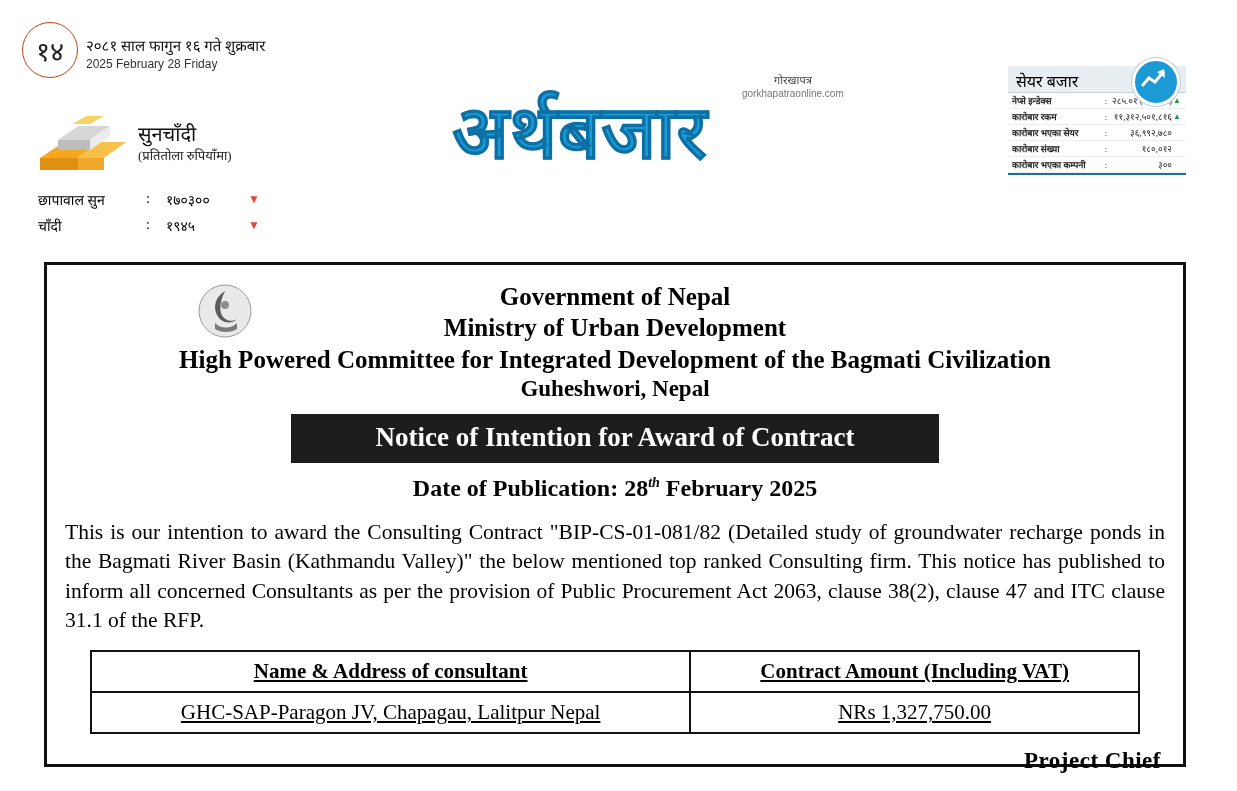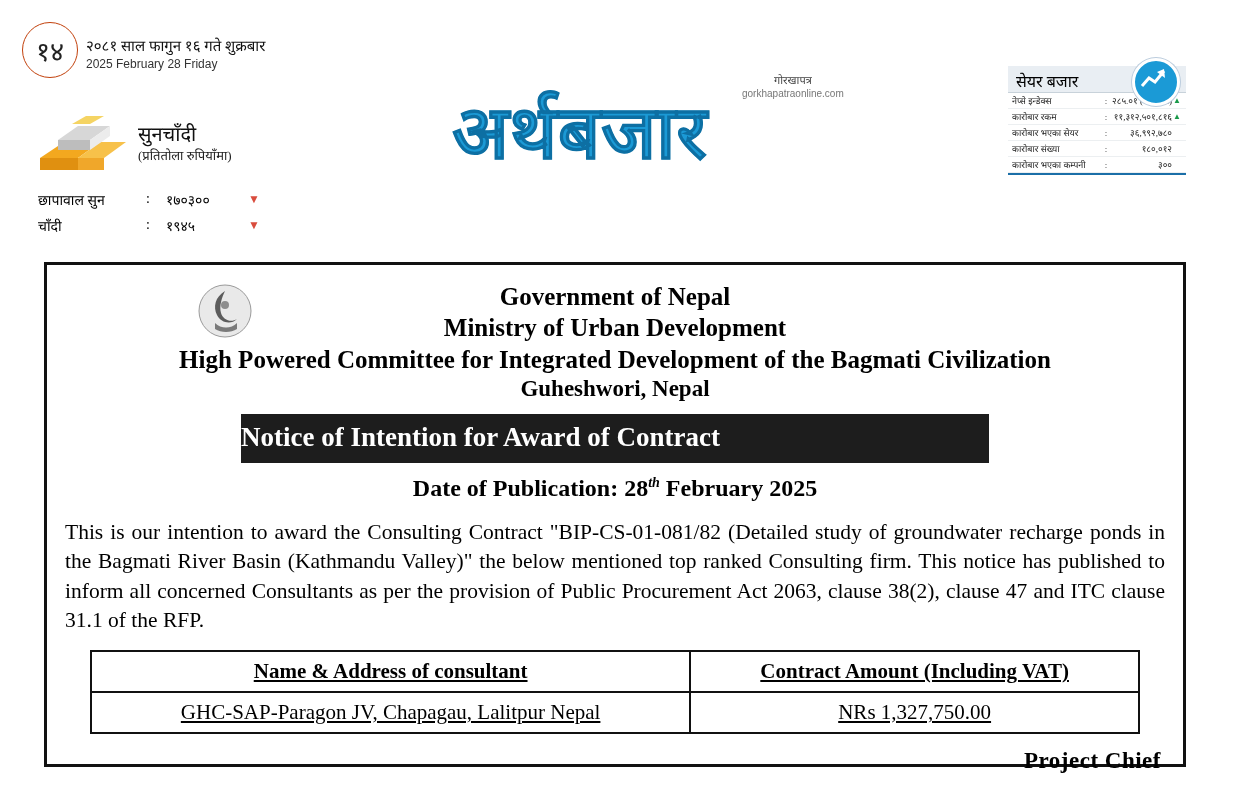--- a/index.html
+++ b/index.html
@@ -158,21 +158,21 @@
   .market-rows { background: #fff; }
   .m-row {
     display: flex;
     align-items: center;
     font-size: 9px;
     height: 15px;
     padding: 0 4px;
     border-bottom: 1px solid #eceff1;
     color: #222;
   }
-  .m-name { flex: 1; white-space: nowrap; }
+  .m-name { flex: 1; white-space: nowrap; font-weight: bold; }
   .m-colon { width: 8px; text-align: center; }
   .m-val { width: 62px; text-align: right; white-space: nowrap; }
   .m-up { width: 10px; text-align: center; color: #1a9a4a; font-size: 8px; }
 
   
   .notice {
     position: absolute;
     top: 262px; left: 44px;
     width: 1142px;
     height: 505px;
@@ -192,24 +192,24 @@
     text-align: center;
     line-height: 1.25;
   }
   .gov-line1 { font-size: 25px; font-weight: bold; }
   .gov-line2 { font-size: 25px; font-weight: bold; }
   .gov-line3 { font-size: 25px; font-weight: bold; }
   .gov-line4 { font-size: 23px; font-weight: bold; }
 
   .title-bar {
     margin: 10px auto 0 auto;
-    width: 748px;
+    width: 648px;
     background: #1d1d1d;
     color: #fff;
-    text-align: left;
+    text-align: center;
     font-size: 27px;
     font-weight: bold;
     padding: 8px 0 10px 0;
   }
 
   .pubdate {
     text-align: center;
     font-size: 24px;
     font-weight: bold;
     margin-top: 12px;

